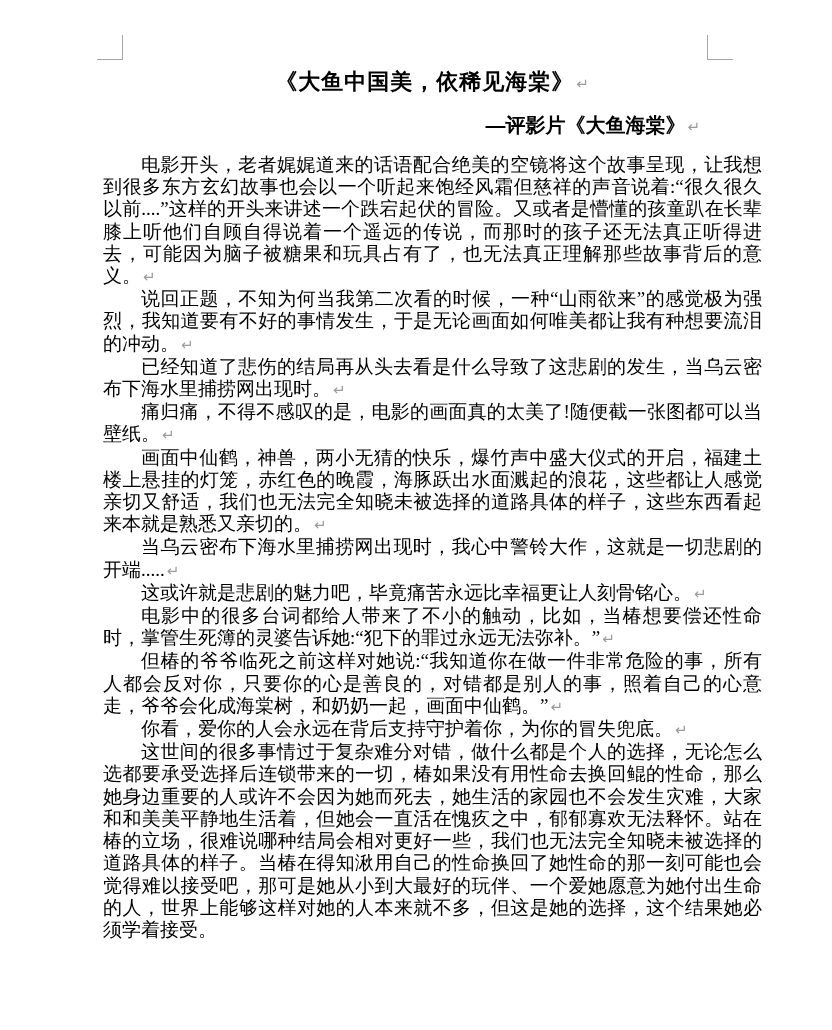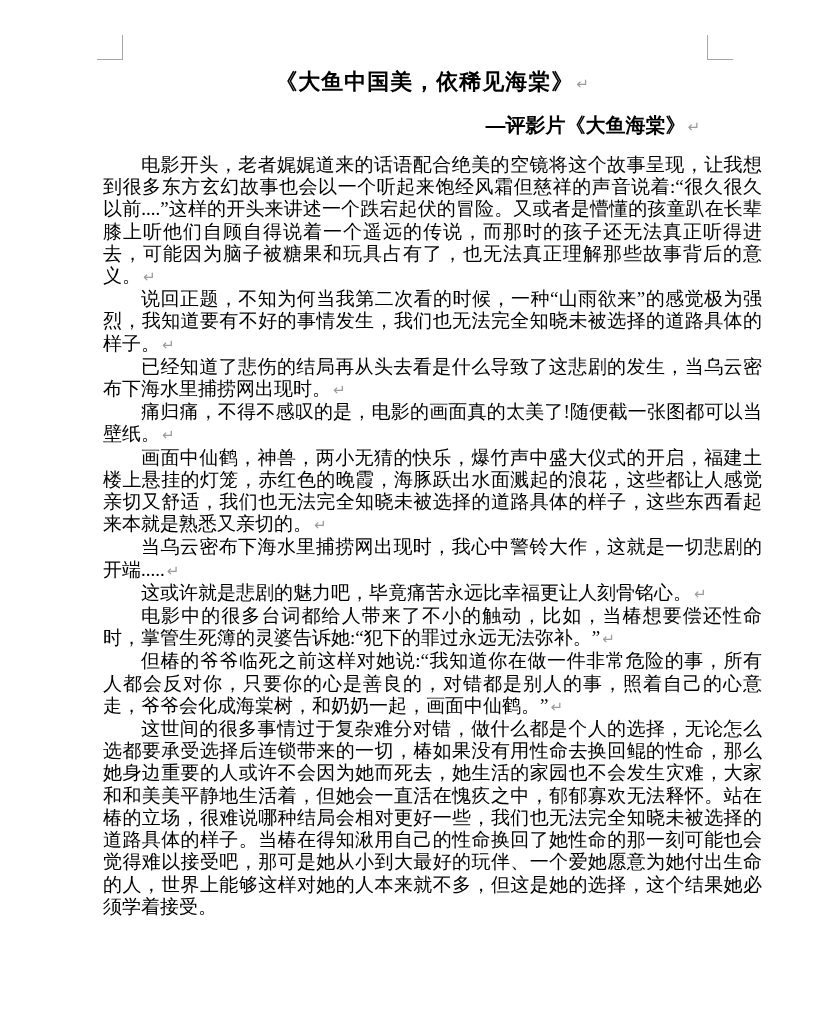--- a/index.html
+++ b/index.html
@@ -84,21 +84,21 @@
     </div>
 
     <div class="paragraphs">
 
   <p class="body-para">
     <span>电影开头，老者娓娓道来的话语配合绝美的空镜将这个故事呈现，让我想到很多东方玄幻故事也会以一个听起来饱经风霜但慈祥的声音说着:“很久很久以前....”这样的开头来讲述一个跌宕起伏的冒险。又或者是懵懂的孩童趴在长辈膝上听他们自顾自得说着一个遥远的传说，而那时的孩子还无法真正听得进去，可能因为脑子被糖果和玩具占有了，也无法真正理解那些故事背后的意义。</span><span class="pilcrow">↵</span>
   </p>
 
 
   <p class="body-para">
-    <span>说回正题，不知为何当我第二次看的时候，一种“山雨欲来”的感觉极为强烈，我知道要有不好的事情发生，我们也无法完全知晓未被选择的道路具体的样子。</span><span class="pilcrow">↵</span>
+    <span>说回正题，不知为何当我第二次看的时候，一种“山雨欲来”的感觉极为强烈，我知道要有不好的事情发生，于是无论画面如何唯美都让我有种想要流泪的冲动。</span><span class="pilcrow">↵</span>
   </p>
 
   <p class="body-para">
     <span>已经知道了悲伤的结局再从头去看是什么导致了这悲剧的发生，当乌云密布下海水里捕捞网出现时。</span><span class="pilcrow">↵</span>
   </p>
 
   <p class="body-para">
     <span>痛归痛，不得不感叹的是，电影的画面真的太美了!随便截一张图都可以当壁纸。</span><span class="pilcrow">↵</span>
   </p>
 
@@ -116,20 +116,23 @@
   </p>
 
   <p class="body-para">
     <span>电影中的很多台词都给人带来了不小的触动，比如，当椿想要偿还性命时，掌管生死簿的灵婆告诉她:“犯下的罪过永远无法弥补。”</span><span class="pilcrow">↵</span>
   </p>
 
   <p class="body-para">
     <span>但椿的爷爷临死之前这样对她说:“我知道你在做一件非常危险的事，所有人都会反对你，只要你的心是善良的，对错都是别人的事，照着自己的心意走，爷爷会化成海棠树，和奶奶一起，画面中仙鹤。”</span><span class="pilcrow">↵</span>
   </p>
 
+  <p class="body-para">
+    <span>你看，爱你的人会永远在背后支持守护着你，为你的冒失兜底。</span><span class="pilcrow">↵</span>
+  </p>
 
   <p class="body-para">
     <span>这世间的很多事情过于复杂难分对错，做什么都是个人的选择，无论怎么选都要承受选择后连锁带来的一切，椿如果没有用性命去换回鲲的性命，那么她身边重要的人或许不会因为她而死去，她生活的家园也不会发生灾难，大家和和美美平静地生活着，但她会一直活在愧疚之中，郁郁寡欢无法释怀。站在椿的立场，很难说哪种结局会相对更好一些，我们也无法完全知晓未被选择的道路具体的样子。当椿在得知湫用自己的性命换回了她性命的那一刻可能也会觉得难以接受吧，那可是她从小到大最好的玩伴、一个爱她愿意为她付出生命的人，世界上能够这样对她的人本来就不多，但这是她的选择，这个结果她必须学着接受。</span>
   </p>
 </div>
 
   </div>
 </div>
 
 </body></html>

